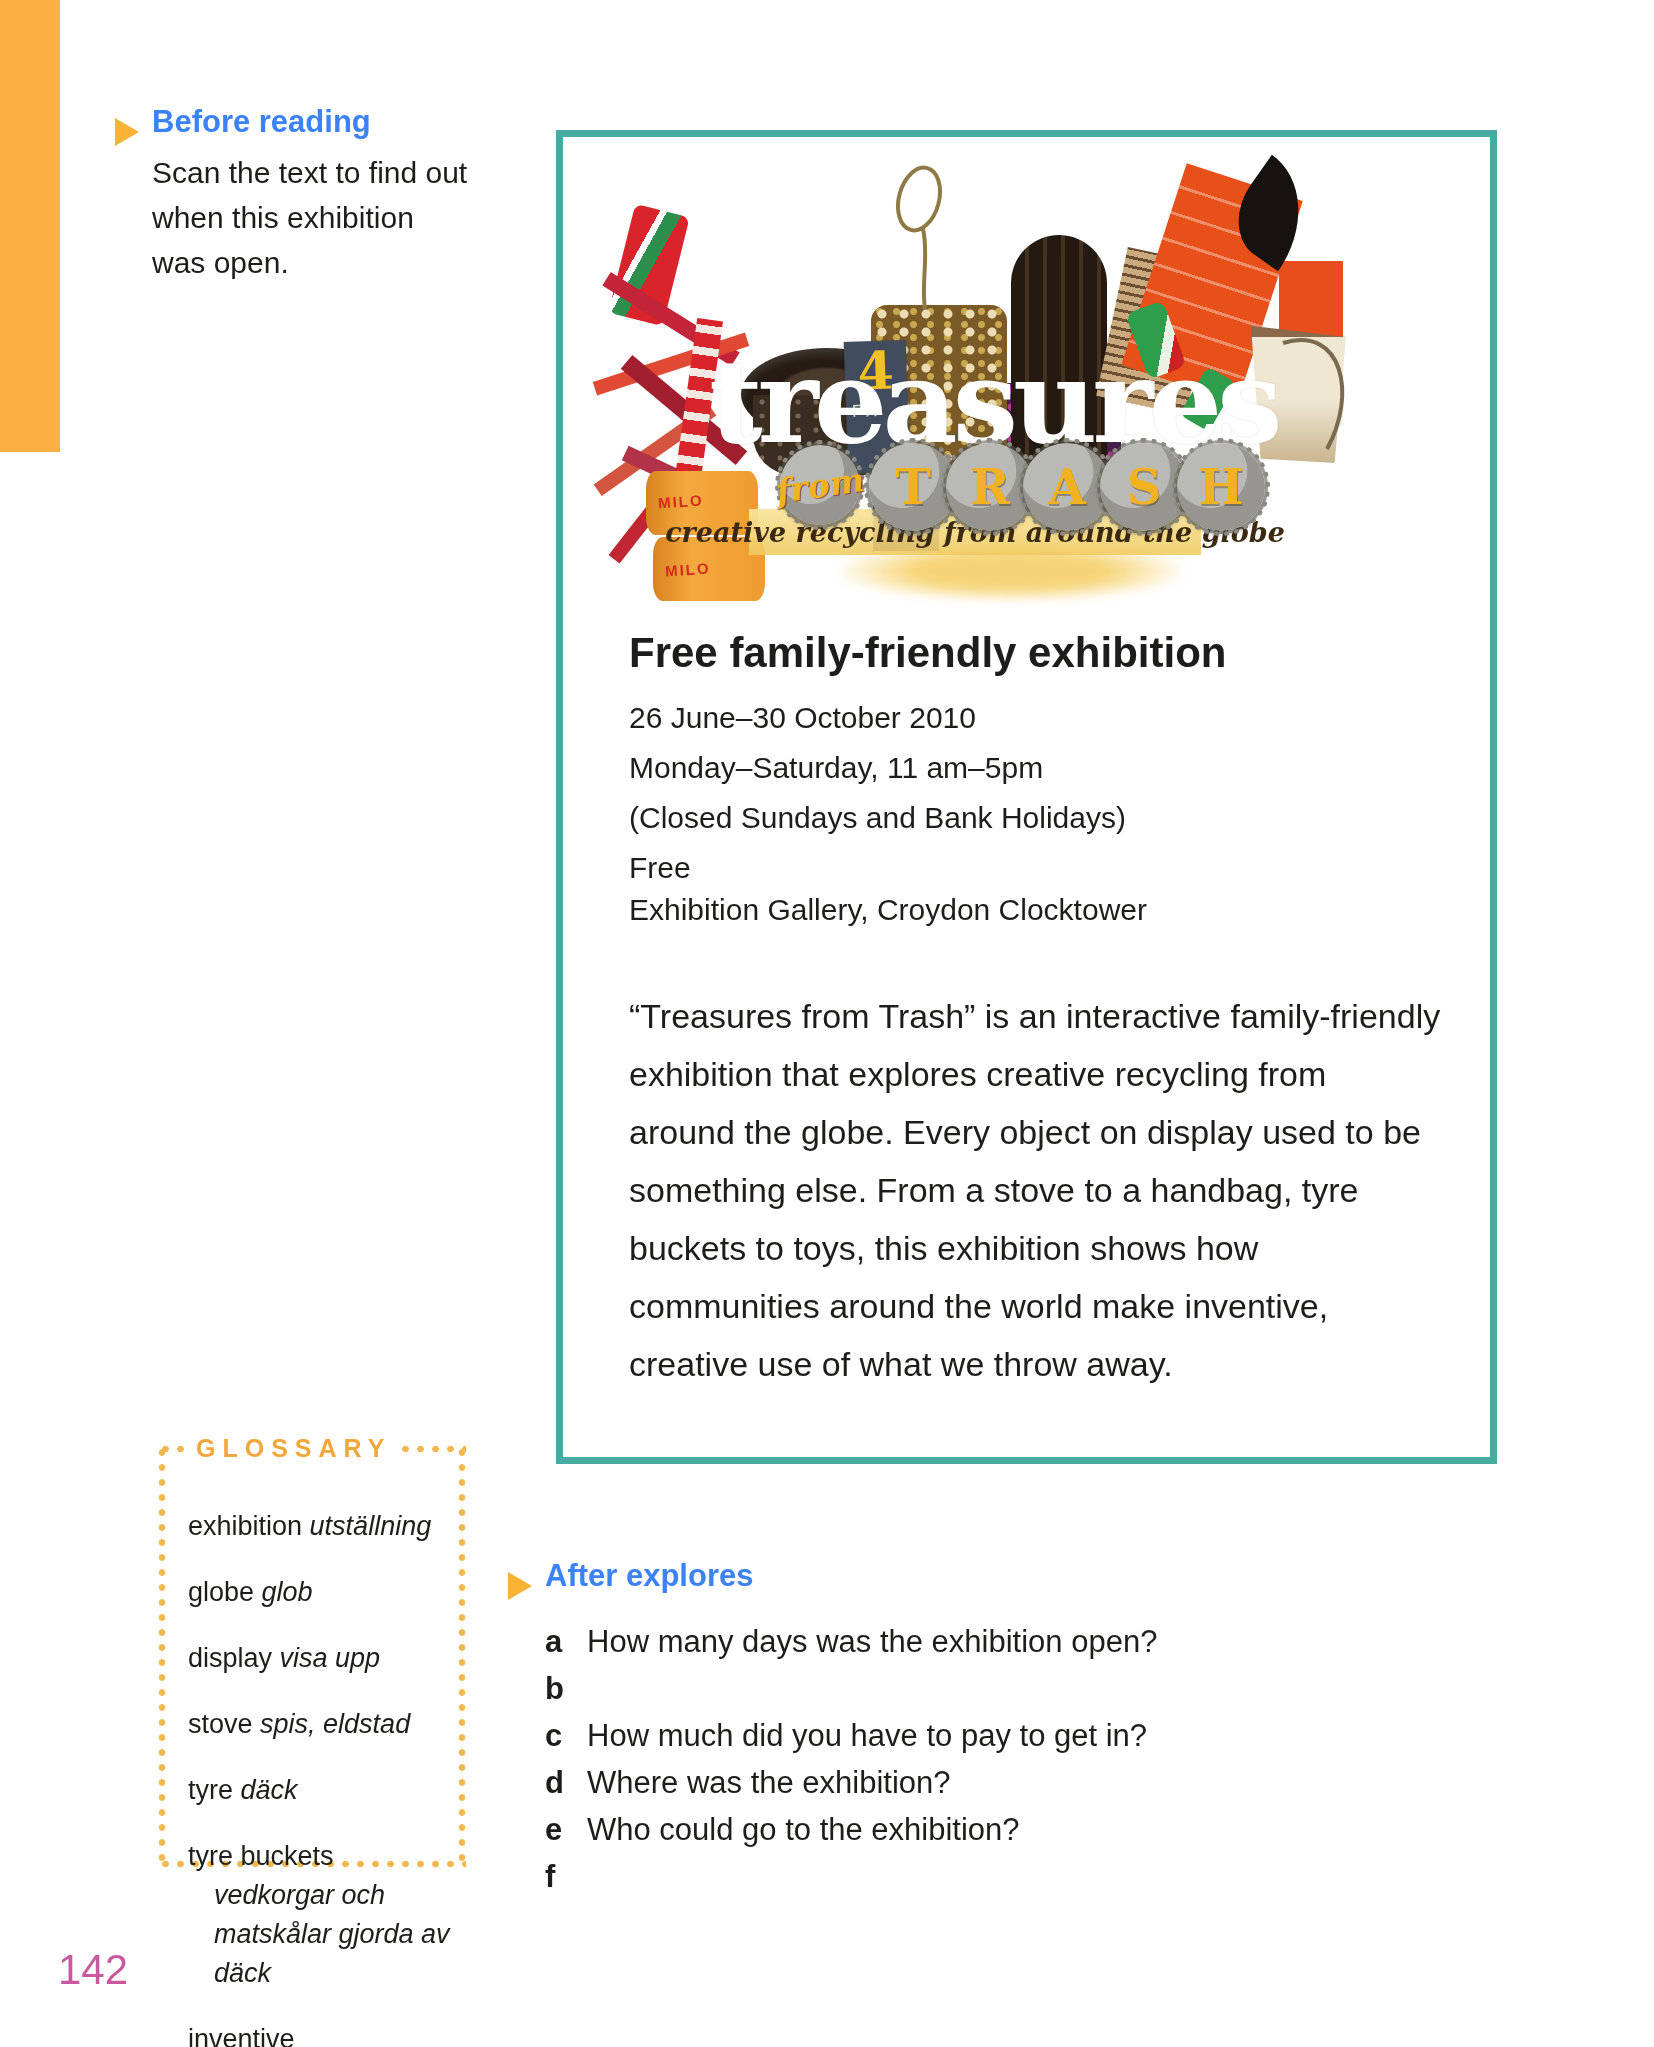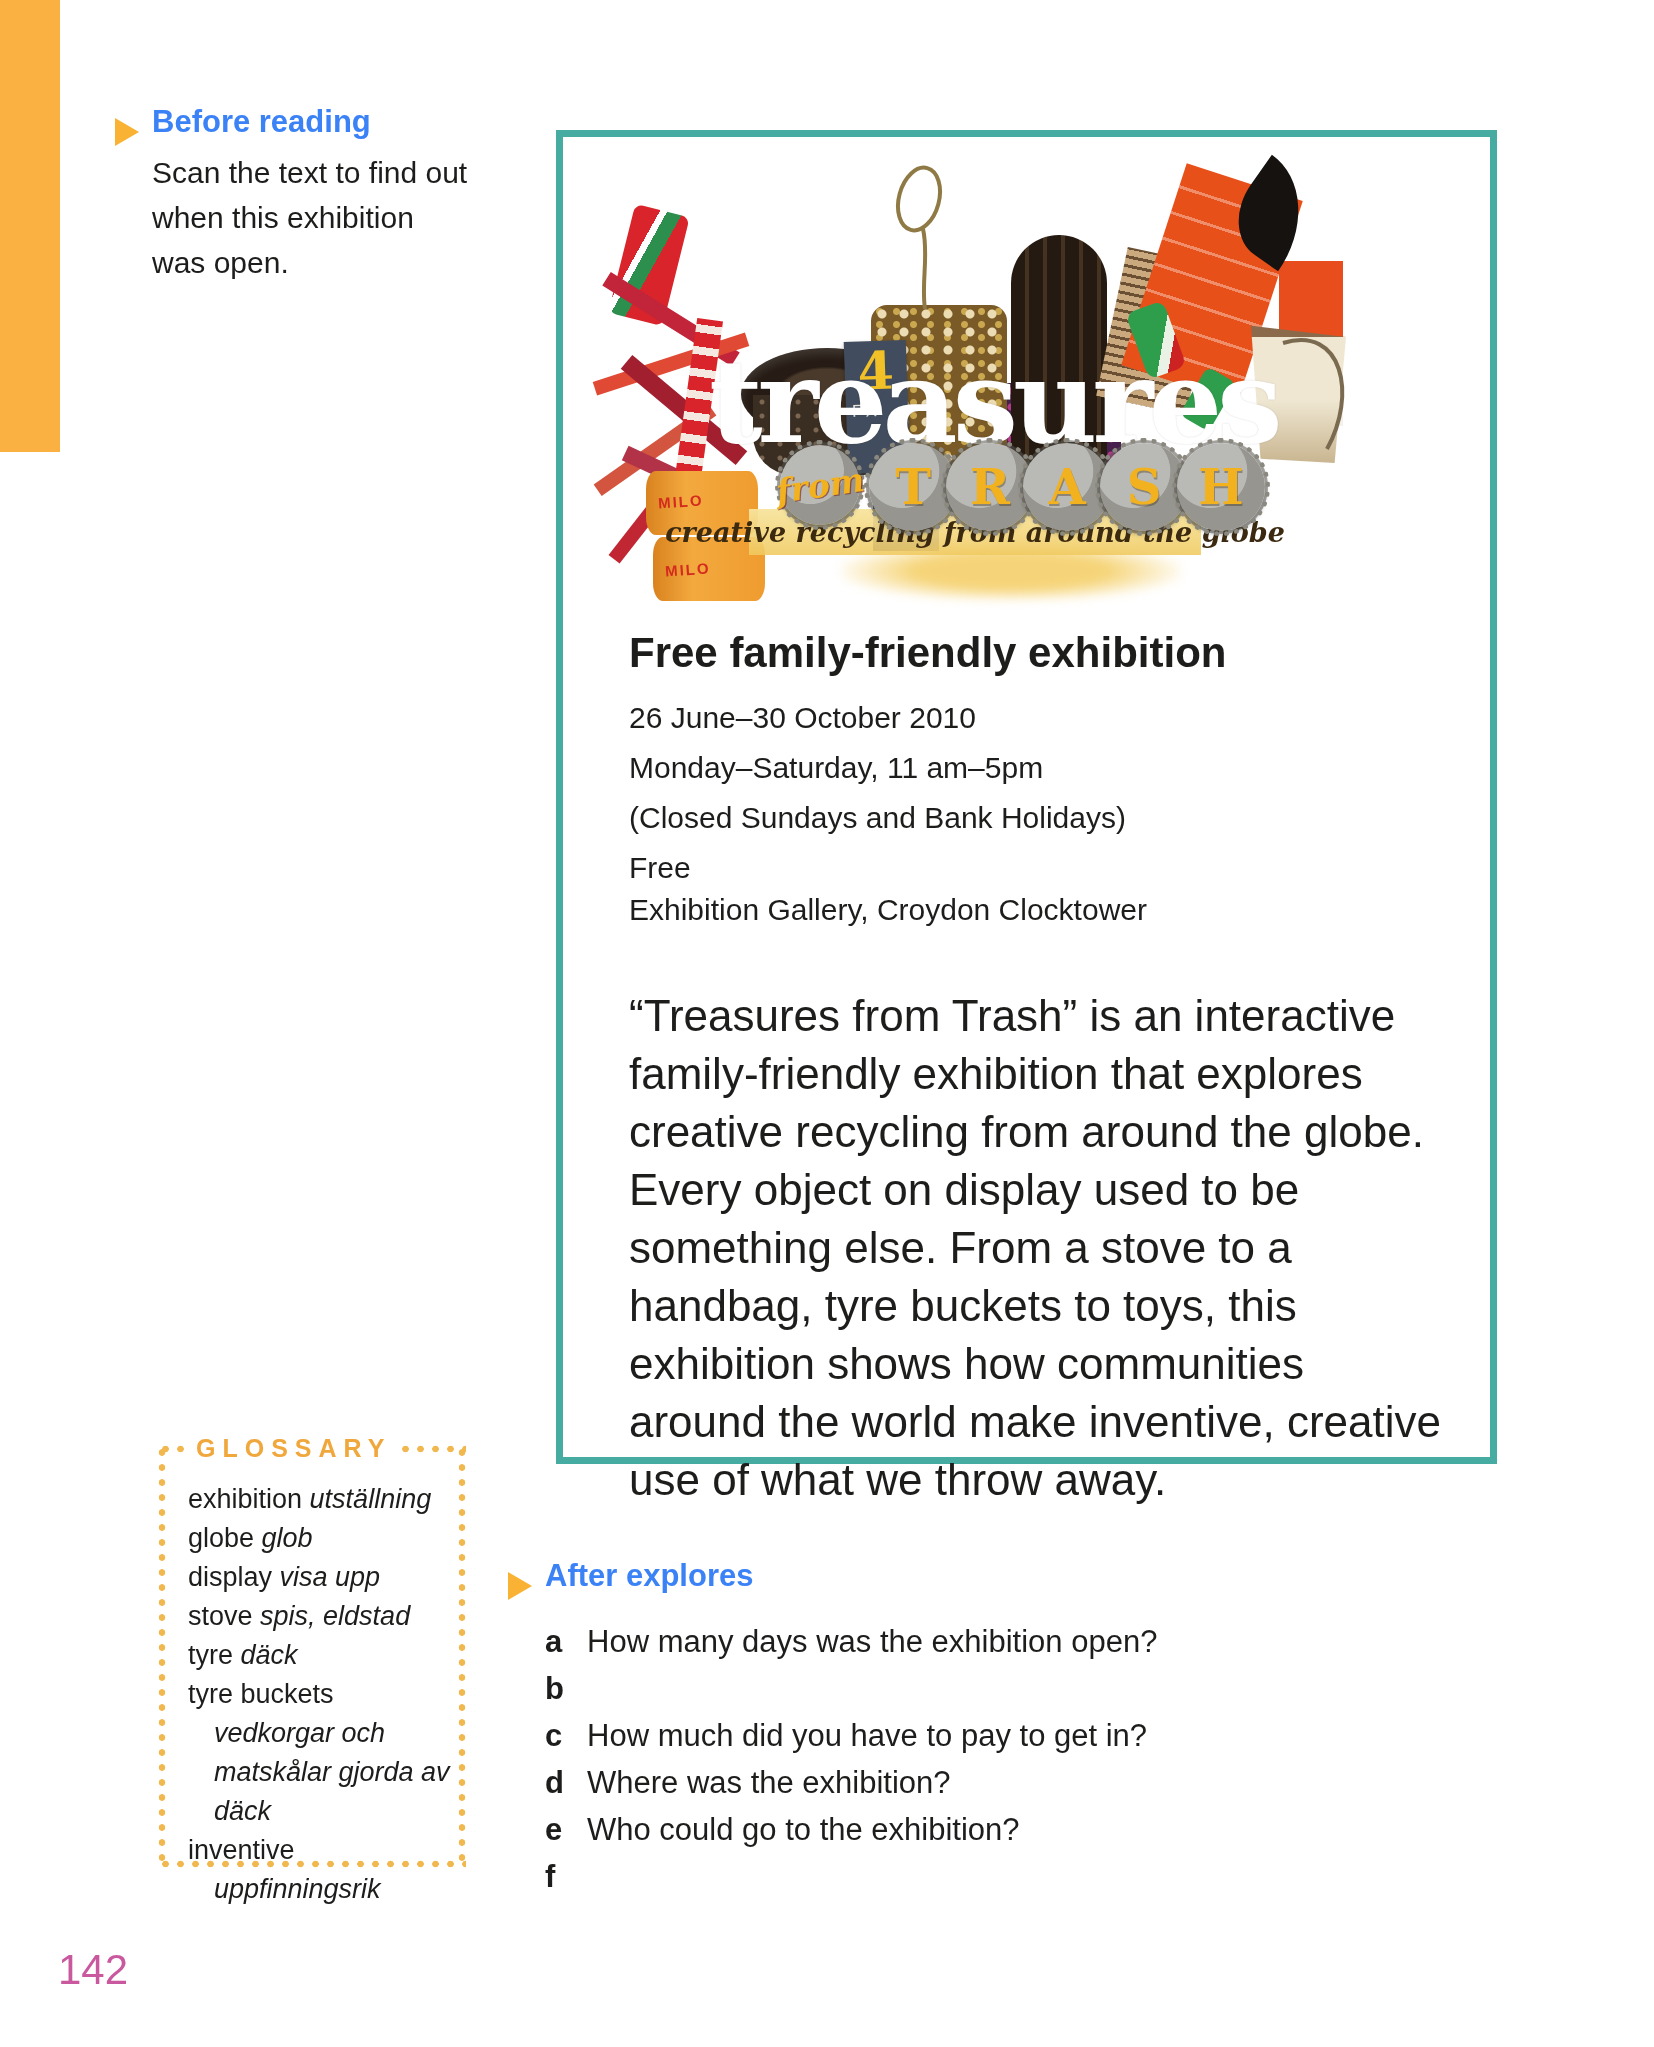--- a/index.html
+++ b/index.html
@@ -11,21 +11,21 @@
   .edge-bar{position:absolute;left:0;top:0;width:60px;height:452px;background:#fbb042;}
   
   .tri{position:absolute;width:0;height:0;border-top:14px solid transparent;border-bottom:14px solid transparent;border-left:24px solid #f9b233;}
   .sec-title{position:absolute;font-size:31px;font-weight:bold;color:#3b82f6;}
   .sec-body{position:absolute;font-size:30px;line-height:45px;color:#1d1d1b;}
   
   .flyer{position:absolute;left:556px;top:130px;width:941px;height:1334px;border:7px solid #46aba0;background:#fff;box-sizing:border-box;}
   .flyer-heading{position:absolute;left:66px;top:492px;font-size:42px;font-weight:bold;}
   .flyer-details{position:absolute;left:66px;top:556px;font-size:30px;line-height:50px;}
   .flyer-venue{position:absolute;left:66px;top:756px;font-size:30px;}
-  .flyer-body{position:absolute;left:66px;top:850px;width:812px;font-size:44px;line-height:58px;}
+  .flyer-body{position:absolute;left:66px;top:850px;width:812px;font-size:34px;line-height:58px;}
   
   .collage{position:absolute;left:28px;top:6px;width:760px;height:462px;}
   .cshape{position:absolute;}
   .z0{z-index:0}.z1{z-index:1}.z2{z-index:2}
   .logo-treasures{
     position:absolute;left:118px;top:200px;z-index:3;
     font-family:"DejaVu Serif",serif;font-weight:bold;font-size:116px;line-height:1;
     letter-spacing:-5px;color:#ffffff;text-shadow:0 0 2px rgba(0,0,0,.15);
   }
   .cap{
@@ -49,21 +49,21 @@
   .plate-num{display:block;font-family:"DejaVu Serif",serif;font-weight:bold;font-size:52px;color:#f2c027;text-align:center;line-height:60px;}
   .plate-code{display:block;font-size:17px;color:#e8e4d8;letter-spacing:3px;padding-left:6px;}
   .tin-label{position:absolute;left:12px;font-size:15px;font-weight:bold;color:#d42b1f;letter-spacing:2px;transform:rotate(-4deg);}
   .jersey-num{font-size:26px;font-weight:bold;color:#f2c027;position:absolute;left:14px;top:36px;}
   
   .glossary{position:absolute;left:158px;top:1436px;width:308px;height:432px;--dot:#f2b850;}
   .dots-h{position:absolute;height:8px;left:0;right:0;background-image:radial-gradient(circle, var(--dot) 3px, transparent 3.6px);background-size:15px 8px;background-repeat:repeat-x;}
   .dots-v{position:absolute;width:8px;background-image:radial-gradient(circle, var(--dot) 3px, transparent 3.6px);background-size:8px 15px;background-repeat:repeat-y;}
   .gloss-title{position:absolute;top:-2px;left:28px;background:#fff;padding:0 10px;color:#f0a73c;font-weight:bold;font-size:25px;letter-spacing:7px;z-index:2;}
   .gloss-entries{position:absolute;left:30px;top:44px;right:12px;font-size:27px;line-height:39px;}
-  .gloss-entry{padding-left:26px;text-indent:-26px;}
+  .gloss-entry{padding-left:26px;text-indent:-26px;margin-top:27px;}
   .gloss-tr{font-style:italic;}
   
   .questions{position:absolute;left:545px;top:1618px;font-size:31px;line-height:47px;}
   .q-row{display:flex;}
   .q-letter{font-weight:bold;width:42px;flex:0 0 42px;}
   
   .page-num{position:absolute;left:58px;top:1946px;font-size:42px;font-weight:normal;color:#c9589e;}
 </style>
 </head>
 <body>

